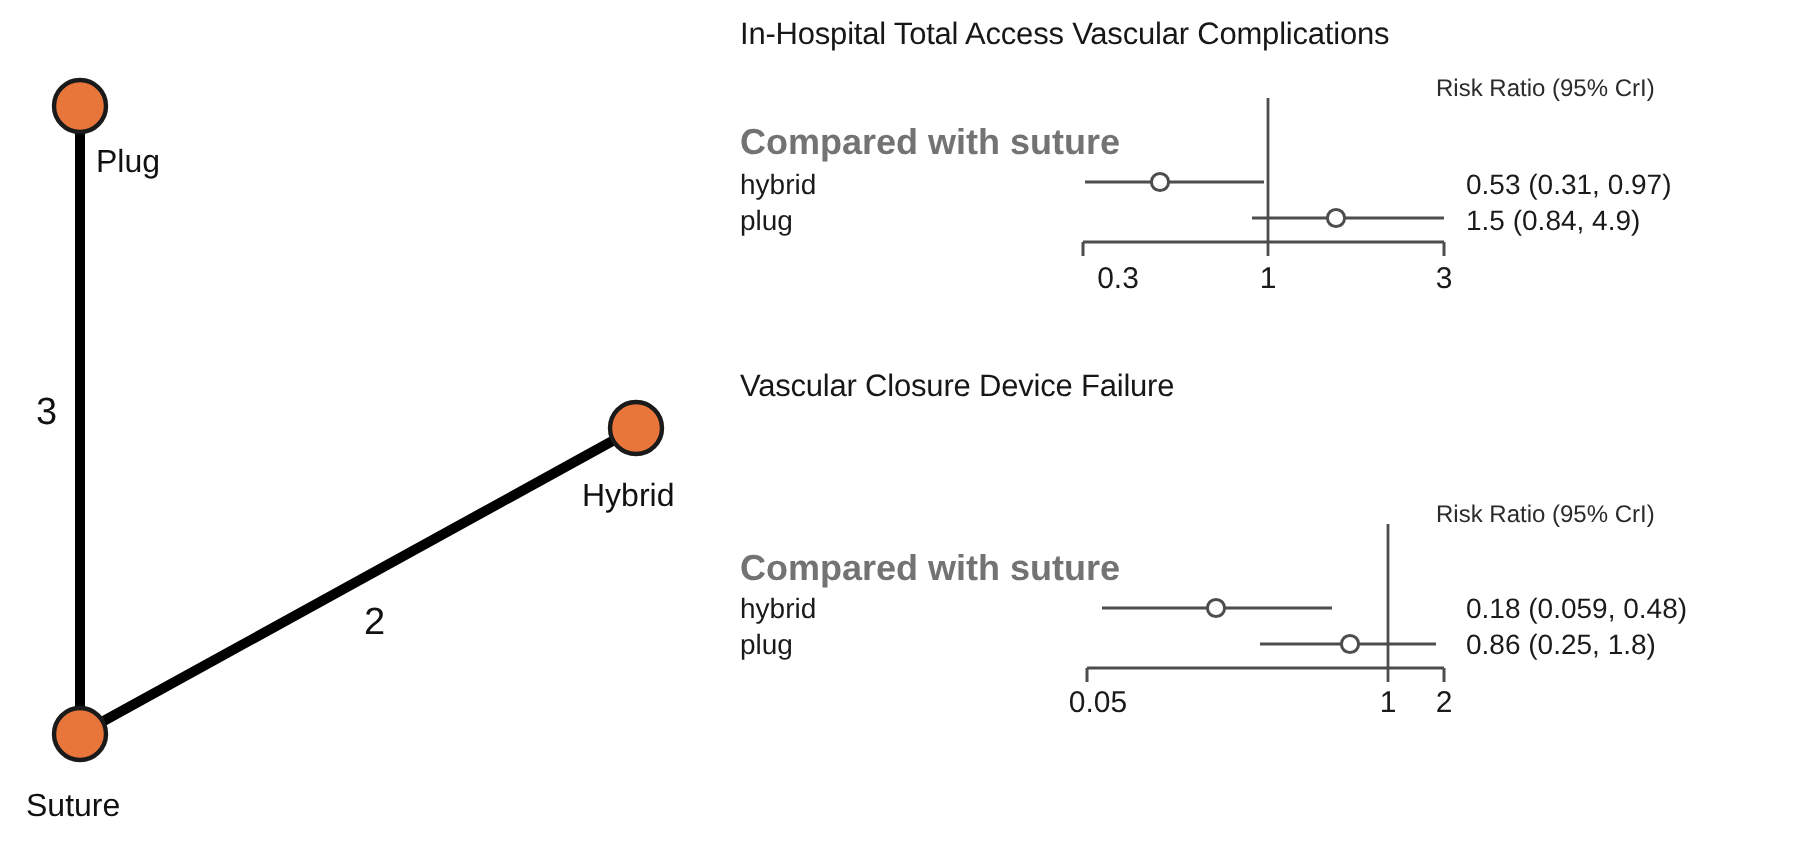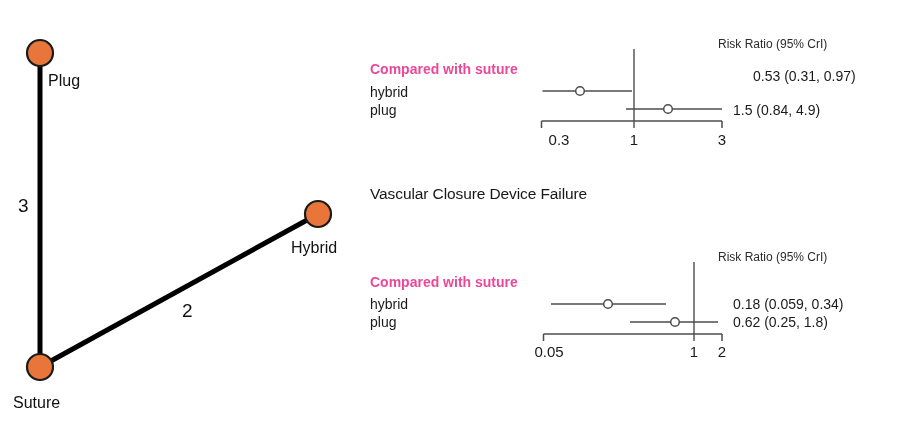--- a/index.html
+++ b/index.html
@@ -46,23 +46,23 @@
     letter-spacing: -0.1px;
   }
   .rr-header {
     font-family: "Liberation Sans", sans-serif;
     font-size: 12px;
     color: #2b2b2b;
     white-space: nowrap;
   }
   .group-label {
     font-family: "Liberation Sans", sans-serif;
-    font-size: 14px;
+    font-size: 18px;
     font-weight: bold;
-    color: #ec4899;
+    color: #737373;
     white-space: nowrap;
   }
   .row-label {
     font-family: "Liberation Sans", sans-serif;
     font-size: 14px;
     color: #1a1a1a;
     white-space: nowrap;
   }
   .row-estimate {
     font-family: "Liberation Sans", sans-serif;
@@ -99,29 +99,30 @@
       <text class="net-label" x="291" y="253">Hybrid</text>
       <text class="net-label" x="13" y="408">Suture</text>
 
       <text class="net-weight" x="18" y="212">3</text>
       <text class="net-weight" x="182" y="317">2</text>
     </svg>
   </div>
 
   <div class="abs forest-plot" style="left:0; top:0; width:904px; height:170px;">
 
+    <div class="abs plot-title" style="left:370px; top:9px;">In-Hospital Total Access Vascular Complications</div>
 
     <div class="abs rr-header" style="left:718px; top:37px;">Risk Ratio (95% CrI)</div>
 
     <div class="abs group-label" style="left:370px; top:61px;">Compared with suture</div>
 
     <div class="abs row-label" style="left:370px; top:84px;">hybrid</div>
     <div class="abs row-label" style="left:370px; top:102px;">plug</div>
 
-    <div class="abs row-estimate" style="left:733px; top:68px;margin-left:20px;">0.53 (0.31, 0.97)</div>
+    <div class="abs row-estimate" style="left:733px; top:84px;">0.53 (0.31, 0.97)</div>
     <div class="abs row-estimate" style="left:733px; top:102px;">1.5 (0.84, 4.9)</div>
 
     <svg class="abs plot-graphic" style="left:500px; top:45px;" width="260" height="95" viewBox="0 0 260 95" xmlns="http://www.w3.org/2000/svg">
 
       <line x1="134" y1="4" x2="134" y2="76" stroke="#4d4d4d" stroke-width="1.4"></line>
 
       <line x1="42.5" y1="46" x2="132" y2="46" stroke="#4d4d4d" stroke-width="1.5"></line>
       <circle cx="80" cy="46" r="4.3" fill="#ffffff" stroke="#4d4d4d" stroke-width="1.5"></circle>
 
       <line x1="126" y1="64" x2="222" y2="64" stroke="#4d4d4d" stroke-width="1.5"></line>
@@ -140,22 +141,22 @@
 
     <div class="abs plot-title" style="left:370px; top:15px;">Vascular Closure Device Failure</div>
 
     <div class="abs rr-header" style="left:718px; top:80px;">Risk Ratio (95% CrI)</div>
 
     <div class="abs group-label" style="left:370px; top:104px;">Compared with suture</div>
 
     <div class="abs row-label" style="left:370px; top:126px;">hybrid</div>
     <div class="abs row-label" style="left:370px; top:144px;">plug</div>
 
-    <div class="abs row-estimate" style="left:733px; top:126px;">0.18 (0.059, 0.34)</div>
-    <div class="abs row-estimate" style="left:733px; top:144px;">0.62 (0.25, 1.8)</div>
+    <div class="abs row-estimate" style="left:733px; top:126px;">0.18 (0.059, 0.48)</div>
+    <div class="abs row-estimate" style="left:733px; top:144px;">0.86 (0.25, 1.8)</div>
 
     <svg class="abs plot-graphic" style="left:500px; top:88px;" width="260" height="95" viewBox="0 0 260 95" xmlns="http://www.w3.org/2000/svg">
 
       <line x1="194" y1="4" x2="194" y2="76" stroke="#4d4d4d" stroke-width="1.4"></line>
 
       <line x1="51" y1="46" x2="166" y2="46" stroke="#4d4d4d" stroke-width="1.5"></line>
       <circle cx="108" cy="46" r="4.3" fill="#ffffff" stroke="#4d4d4d" stroke-width="1.5"></circle>
 
       <line x1="130" y1="64" x2="218" y2="64" stroke="#4d4d4d" stroke-width="1.5"></line>
       <circle cx="175" cy="64" r="4.3" fill="#ffffff" stroke="#4d4d4d" stroke-width="1.5"></circle>

